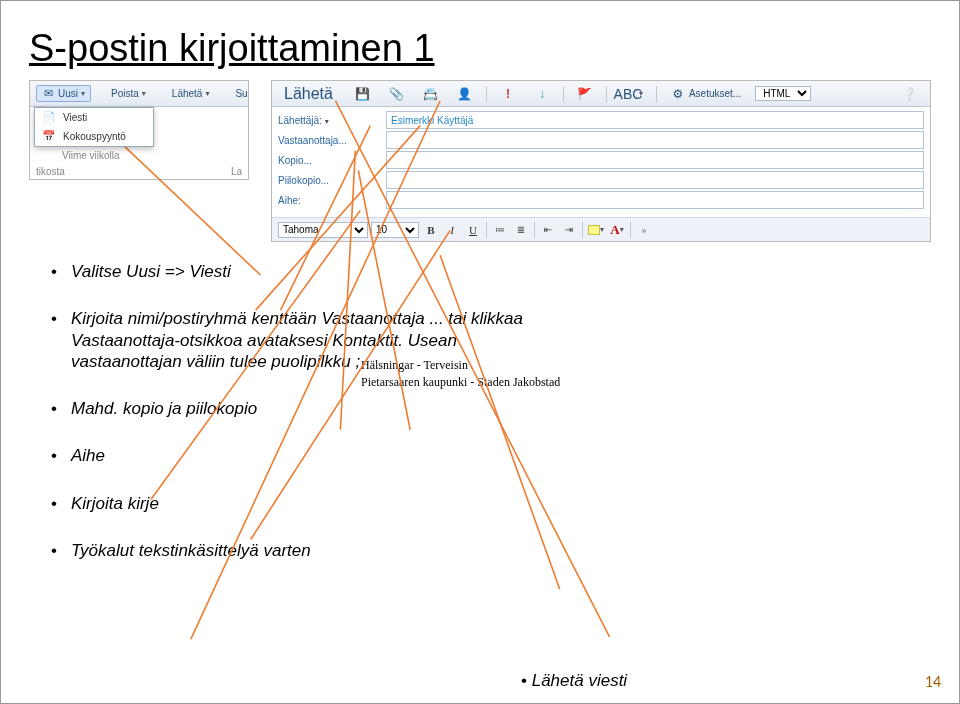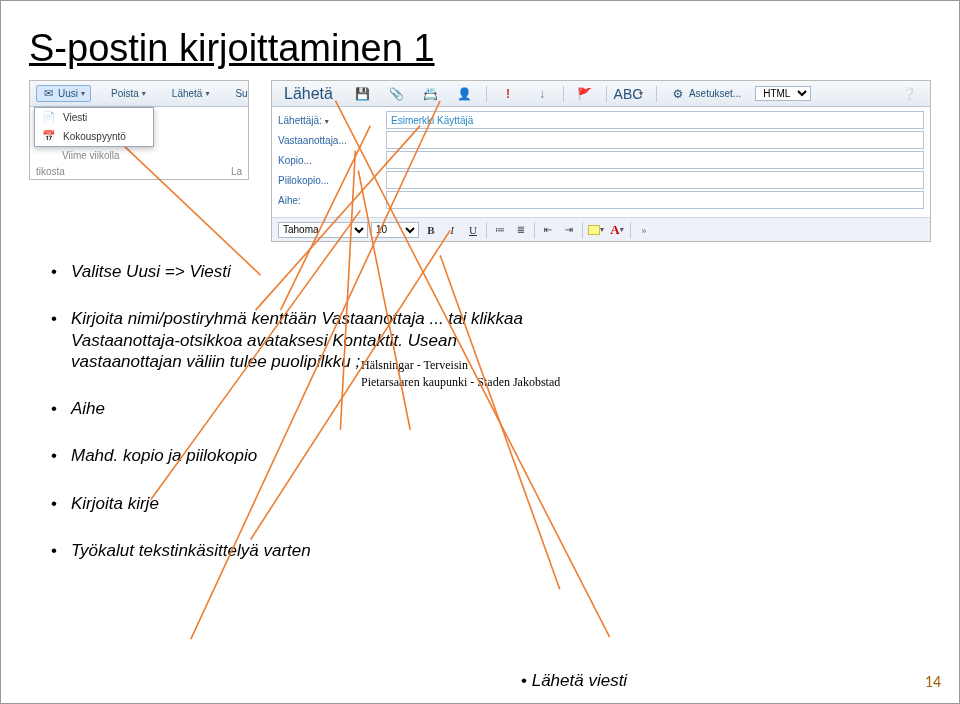--- a/index.html
+++ b/index.html
@@ -215,22 +215,22 @@
         <div class="fbtn">
             <span style="font-size:10px;color:#678">»</span>
           </div>
       </div>
     </div>
   </div>
 
   <ul class="bullets">
     <li>Valitse Uusi =&gt; Viesti</li>
     <li>Kirjoita nimi/postiryhmä kenttään Vastaanottaja ... tai klikkaa Vastaanottaja-otsikkoa avataksesi Kontaktit. Usean vastaanottajan väliin tulee puolipilkku ;</li>
+    <li>Mahd. kopio ja piilokopio</li>
     <li>Aihe</li>
-    <li>Mahd. kopio ja piilokopio</li>
     <li>Kirjoita kirje</li>
     <li>Työkalut tekstinkäsittelyä varten</li>
   </ul>
 
   <div style="position:absolute; left:360px; top:356px; font-size:12px; color:#000000; font-family:Verdana; line-height:1.4;">
       <div>Hälsningar - Terveisin</div>
       <div>Pietarsaaren kaupunki - Staden Jakobstad</div>
   </div>
 
   <div class="bullet-right">Lähetä viesti</div>

